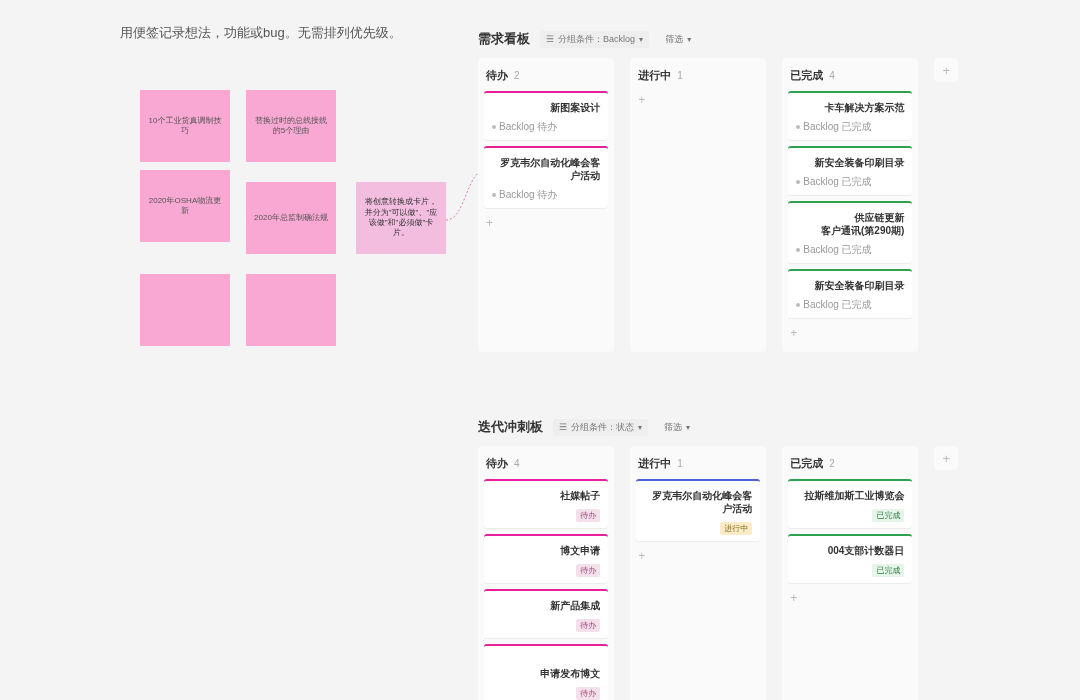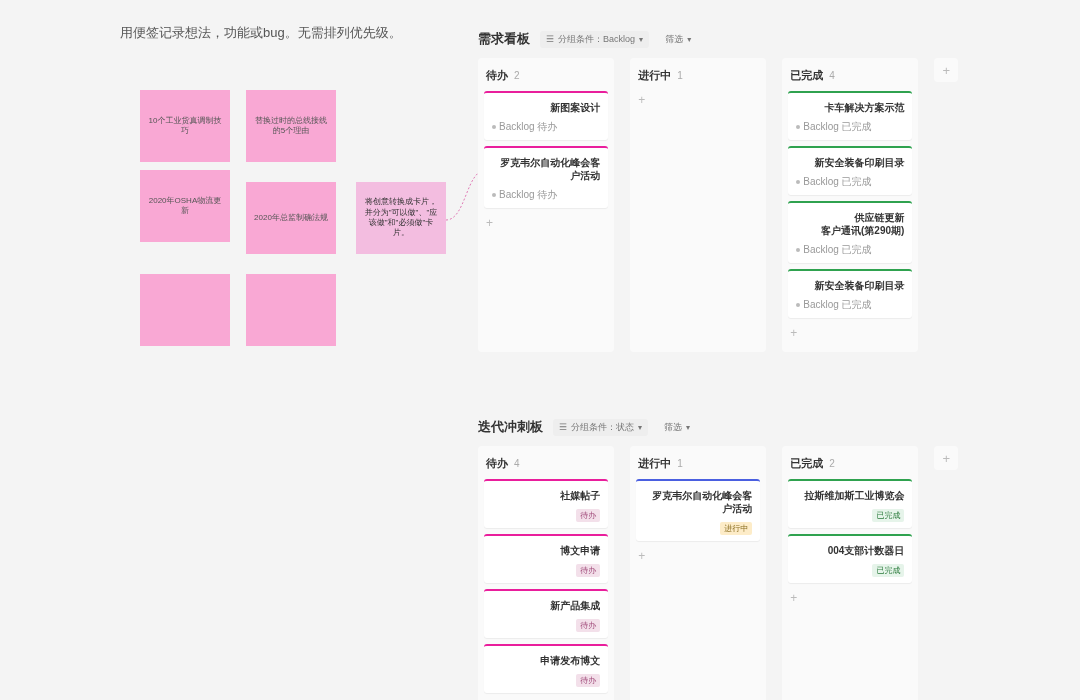--- a/index.html
+++ b/index.html
@@ -266,21 +266,21 @@
     </div>
     <div class="cols" id="board2-cols">
         <div class="col">
           <div class="col-header">
             <span class="title">待办</span>
             <span class="count">4</span>
           </div>
           <div class="card accent-magenta"><div class="title" style="white-space: pre-line;">社媒帖子</div><span class="tag todo">待办</span></div>
           <div class="card accent-magenta"><div class="title" style="white-space: pre-line;">博文申请</div><span class="tag todo">待办</span></div>
           <div class="card accent-magenta"><div class="title" style="white-space: pre-line;">新产品集成</div><span class="tag todo">待办</span></div>
-          <div class="card accent-magenta"><div class="title" style="white-space: pre-line;">申请发布博文</div><span class="tag todo">待办</span></div>
+          <div class="card accent-magenta"><div class="title" style="white-space: pre-line; margin-top: 13px;">申请发布博文</div><span class="tag todo">待办</span></div>
           <div class="add-card">+</div>
         </div>
         <div class="col">
           <div class="col-header">
             <span class="title">进行中</span>
             <span class="count">1</span>
           </div>
           <div class="card accent-blue"><div class="title" style="white-space: pre-line;">罗克韦尔自动化峰会客户活动</div><span class="tag doing">进行中</span></div>
           <div class="add-card">+</div>
         </div>

